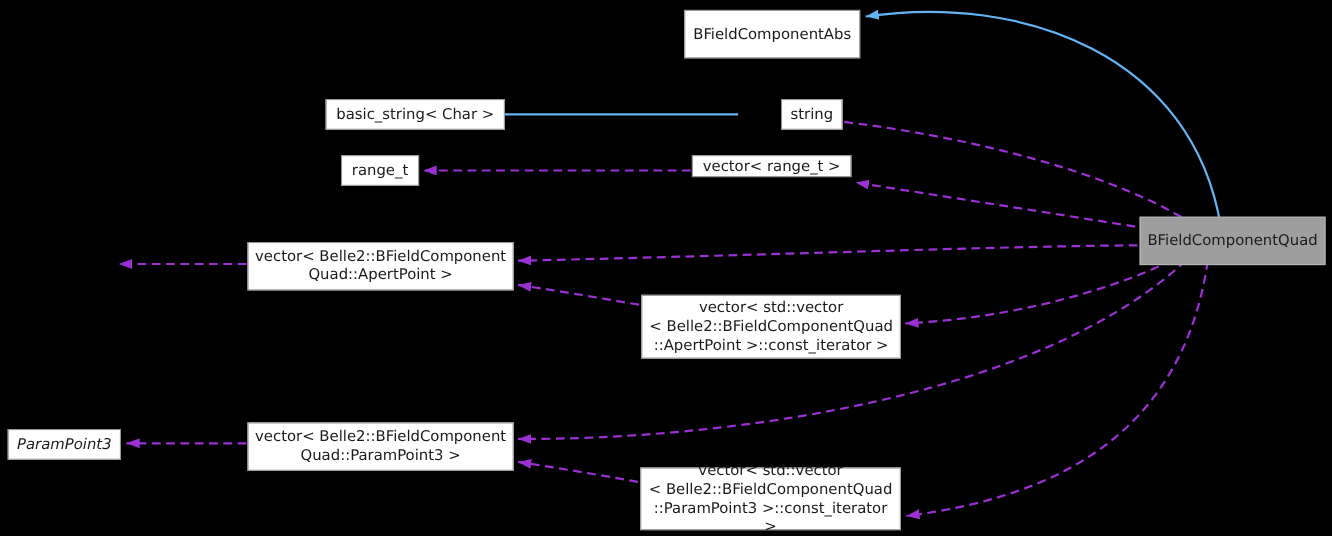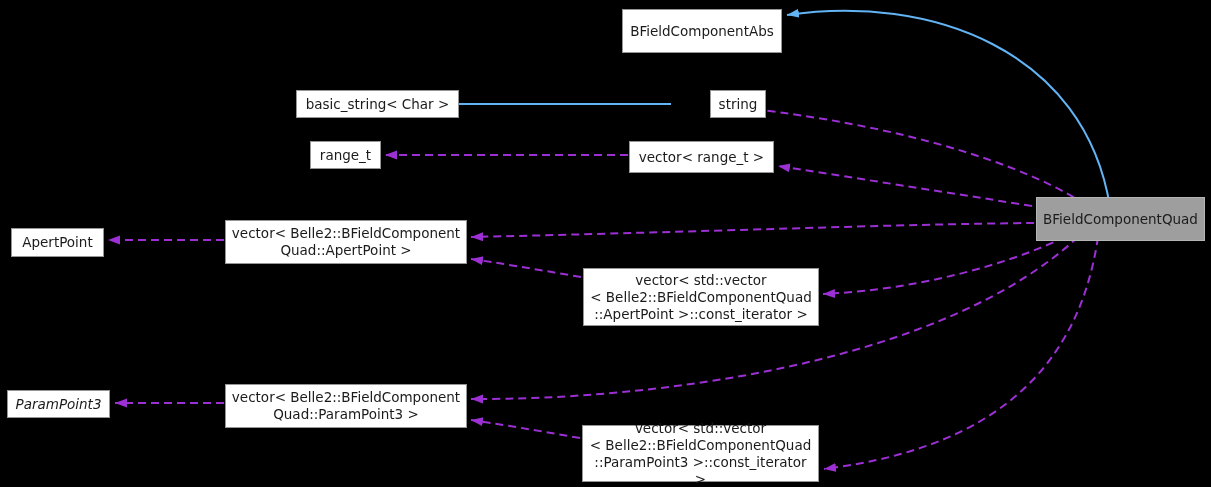--- a/index.html
+++ b/index.html
@@ -39,21 +39,21 @@
   }
   .node.highlight {
     background: #9e9e9e;
     border-color: #b5b5b5;
   }
   
   #n-abs          { left: 622px;  top: 9px;   width: 160px; height: 44px; }
   #n-basicstring  { left: 263px;  top: 90px;  width: 163px; height: 28px; margin-left: 33px; }
   #n-string       { left: 672px;  top: 90px;  width: 56px;  height: 28px; margin-left: 38px; }
   #n-ranget       { left: 310px;  top: 141px; width: 71px;  height: 28px; text-align: right; }
-  #n-vecranget    { left: 629px;  top: 141px; width: 145px; height: 32px; }
+  #n-vecranget    { left: 629px;  top: 141px; width: 145px; height: 20px; }
   #n-apertpoint   { left: 11px;   top: 228px; width: 93px;  height: 29px; }
   #n-vecapert     { left: 225px;  top: 220px; width: 242px; height: 44px; }
   #n-iterapert    { left: 583px;  top: 268px; width: 236px; height: 58px; }
   #n-quad         { left: 1036px; top: 197px; width: 169px; height: 44px; }
   #n-parampoint3  { left: 7px;    top: 390px; width: 103px; height: 28px; font-style: italic; }
   #n-vecparam     { left: 225px;  top: 384px; width: 242px; height: 44px; }
   #n-iterparam    { left: 582px;  top: 425px; width: 237px; height: 57px; }
 </style>
 </head>
 <body>
@@ -89,21 +89,20 @@
   <div id="n-abs" class="node">BFieldComponentAbs</div>
 
   <div id="n-basicstring" class="node">basic_string&lt; Char &gt;</div>
 
   <div id="n-string" class="node">string</div>
 
   <div id="n-ranget" class="node">range_t</div>
 
   <div id="n-vecranget" class="node">vector&lt; range_t &gt;</div>
 
-  <div id="n-apertpoint" class="node">ApertPoint</div>
 
   <div id="n-vecapert" class="node">vector&lt; Belle2::BFieldComponent
 Quad::ApertPoint &gt;</div>
 
   <div id="n-iterapert" class="node">vector&lt; std::vector
 &lt; Belle2::BFieldComponentQuad
 ::ApertPoint &gt;::const_iterator &gt;</div>
 
   <div id="n-quad" class="node highlight">BFieldComponentQuad</div>
 

